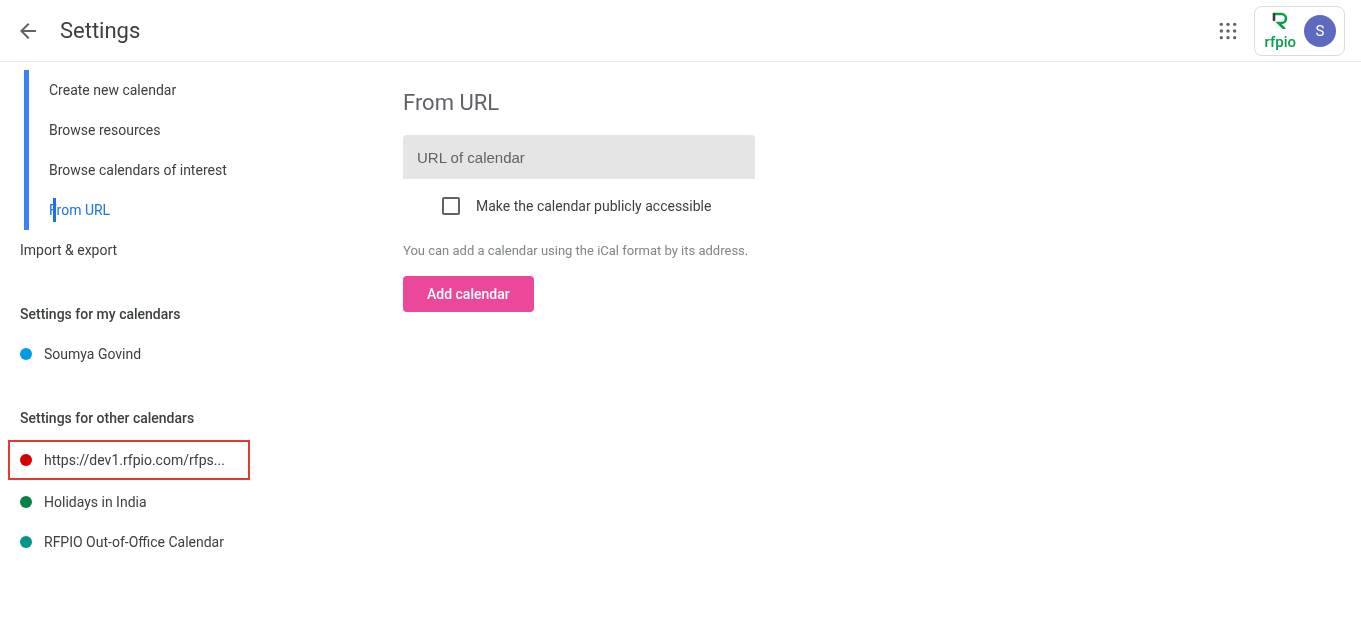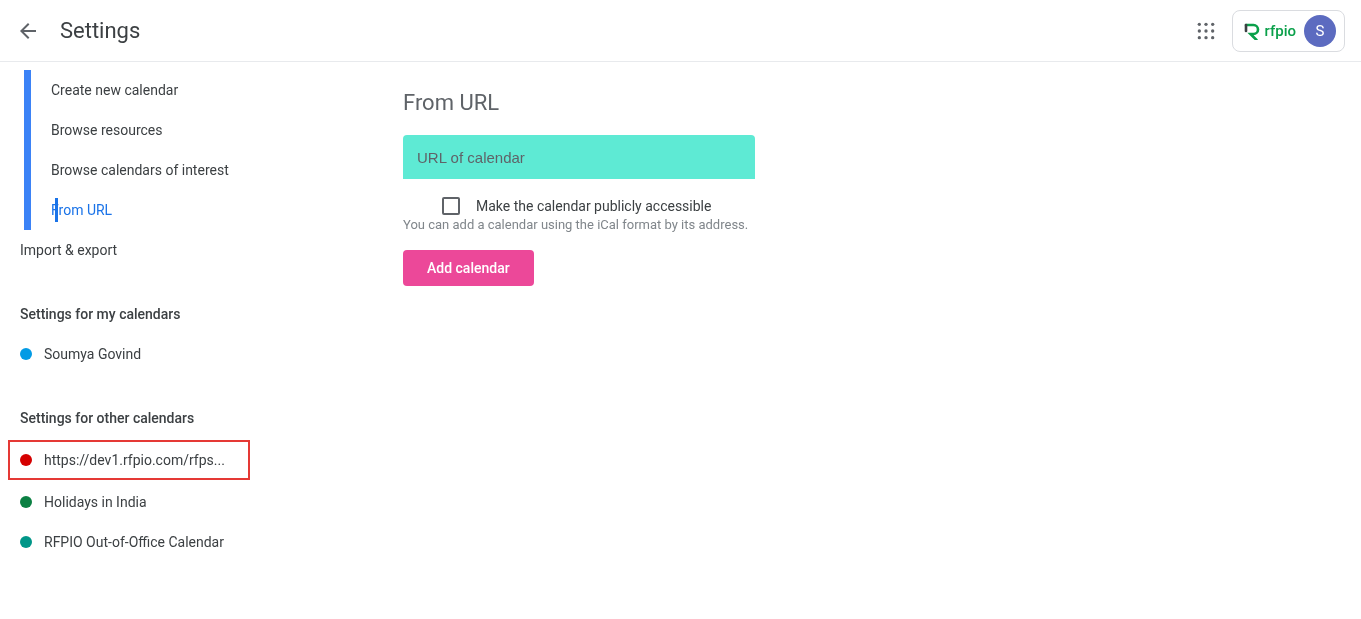--- a/index.html
+++ b/index.html
@@ -60,20 +60,21 @@
       gap: 8px;
       border: 1px solid #dadce0;
       border-radius: 8px;
       padding: 4px 8px 4px 10px;
       cursor: pointer;
     }
     .rfpio-logo {
       display: flex;
       align-items: center;
       gap: 4px;
+      flex-direction: column;
     }
     .rfpio-text {
       color: #0aa04a;
       font-weight: 500;
       font-size: 15px;
     }
     .avatar {
       width: 32px;
       height: 32px;
       border-radius: 50%;
@@ -163,21 +164,21 @@
     }
     .section-title {
       font-size: 22px;
       color: #5f6368;
       font-weight: 400;
       margin-bottom: 20px;
     }
     .url-input {
       width: 352px;
       height: 44px;
-      background: #5eead4;
+      background: #e5e5e5;
       border: none;
       border-radius: 4px 4px 0 0;
       padding: 0 14px;
       font-size: 15px;
       color: #5f6368;
       outline: none;
     }
     .url-input::placeholder {
       color: #5f6368;
     }
@@ -195,37 +196,37 @@
       border-radius: 2px;
       cursor: pointer;
     }
     .checkbox-label {
       font-size: 14px;
       color: #3c4043;
     }
     .help-text {
       font-size: 13px;
       color: #80868b;
-      margin-top: 2px;
+      margin-top: 28px;
     }
     .add-button {
       margin-top: 18px;
       background: #ec4899;
       color: #fff;
       border: none;
       border-radius: 4px;
       padding: 0 24px;
       height: 36px;
       font-size: 14px;
       font-weight: 500;
       cursor: pointer;
       font-family: inherit;
     }
     .sub-left-border {
-      border-left: 7px solid #3b82f6;
+      border-left: 5px solid #3b82f6;
       margin-left: 24px;
     }
   </style>
 </head>
 <body>
 
 <div class="header">
   <div class="header-left">
     <div class="back-arrow">
       <svg width="24" height="24" viewBox="0 0 24 24" fill="#5f6368">

